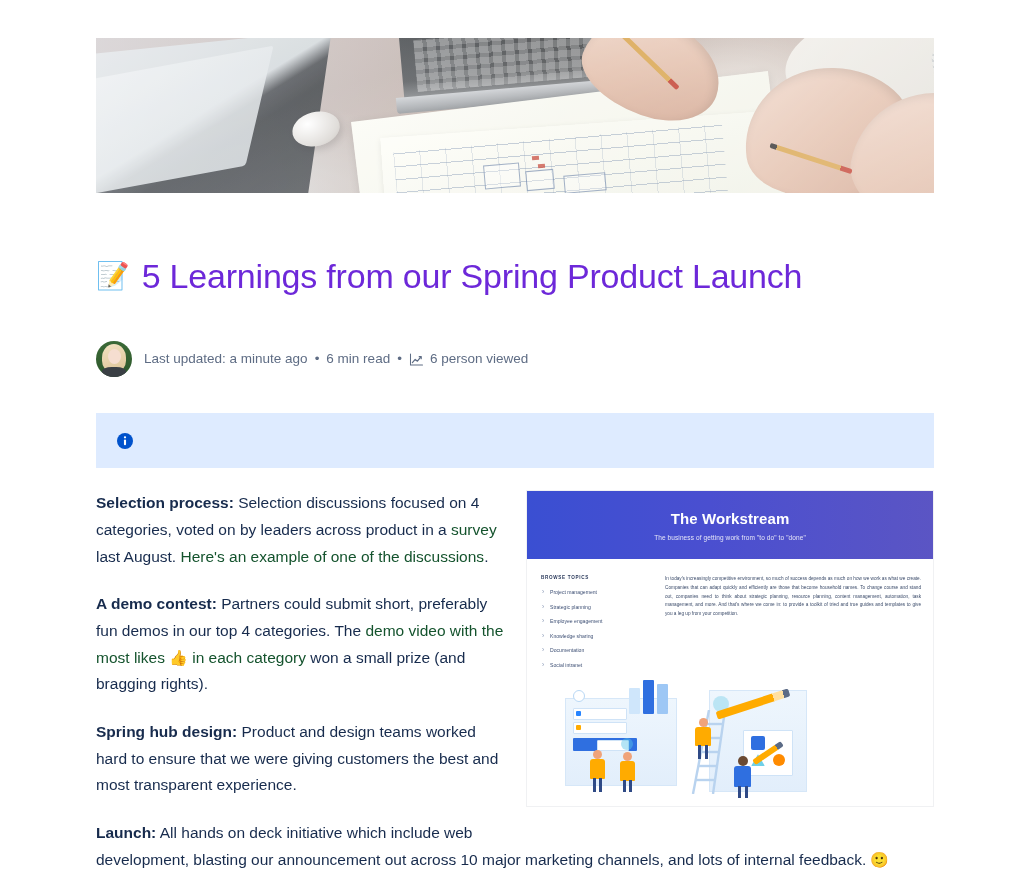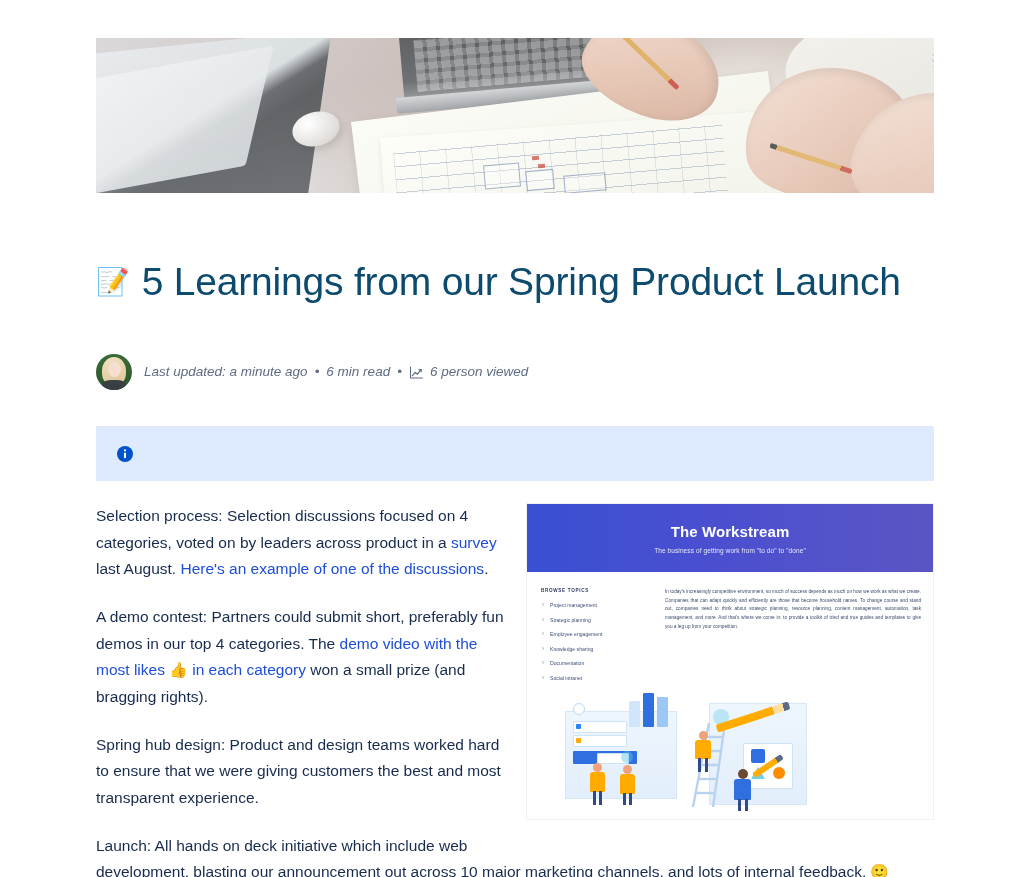--- a/index.html
+++ b/index.html
@@ -189,24 +189,24 @@
     display: flex;
     align-items: center;
     gap: 12px;
     margin-top: 40px;
   }
   .title-emoji {
     font-size: 27px;
     line-height: 1;
   }
   .page-title {
-    font-size: 39px;
+    font-size: 34px;
     font-weight: 500;
     letter-spacing: -0.2px;
-    color: #0c4a6e;
+    color: #6d28d9;
     line-height: 1.2;
   }
 
   
   .byline {
     display: flex;
     align-items: center;
     gap: 12px;
     margin-top: 22px;
   }
@@ -241,21 +241,20 @@
   }
   .byline-text {
     font-size: 13.5px;
     color: #5e6c84;
     line-height: 1.62;
   }
   .byline-meta {
     display: flex;
     align-items: flex-end;
     flex-wrap: wrap;
-    font-style: italic;
   }
   .byline-sep {
     margin: 0 7px;
     color: #5e6c84;
   }
   .views {
     display: inline-flex;
     align-items: center;
     gap: 6px;
   }
@@ -367,23 +366,23 @@
   .art-leg { position: absolute; width: 3px; background: #2f4a86; }
   .art-ladder { position: absolute; }
 
   .body-text {
     font-size: 15.5px;
     line-height: 1.72;
     color: #172b4d;
   }
   .body-text p { margin: 0 0 21px 0; }
   .body-text p:last-child { margin-bottom: 0; }
-  .body-text b { font-weight: 400; }
+  .body-text b { font-weight: 700; }
   .link {
-    color: #1d4ed8;
+    color: #14532d;
     text-decoration: none;
     cursor: pointer;
   }
   .inline-emoji { font-size: 15px; }
   .clearfix::after { content: ""; display: block; clear: both; }
 </style>
 </head>
 <body>
 
 <div class="page">

